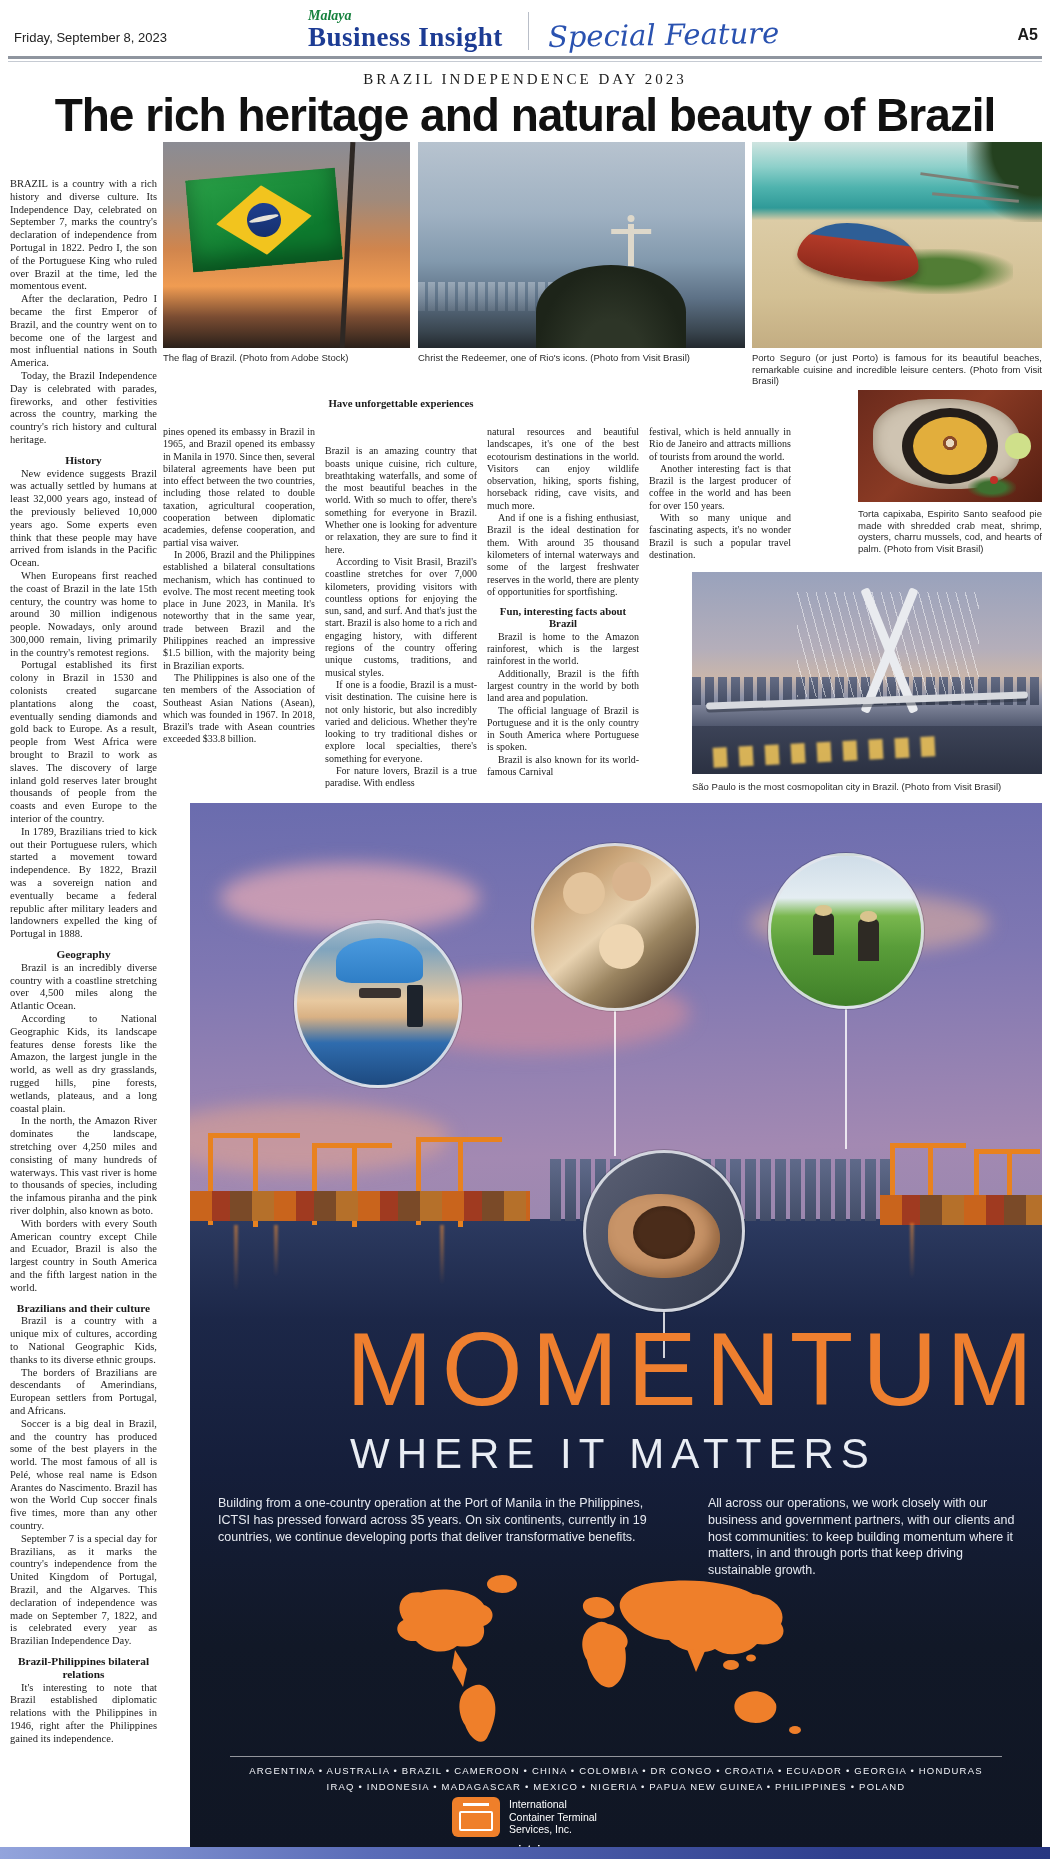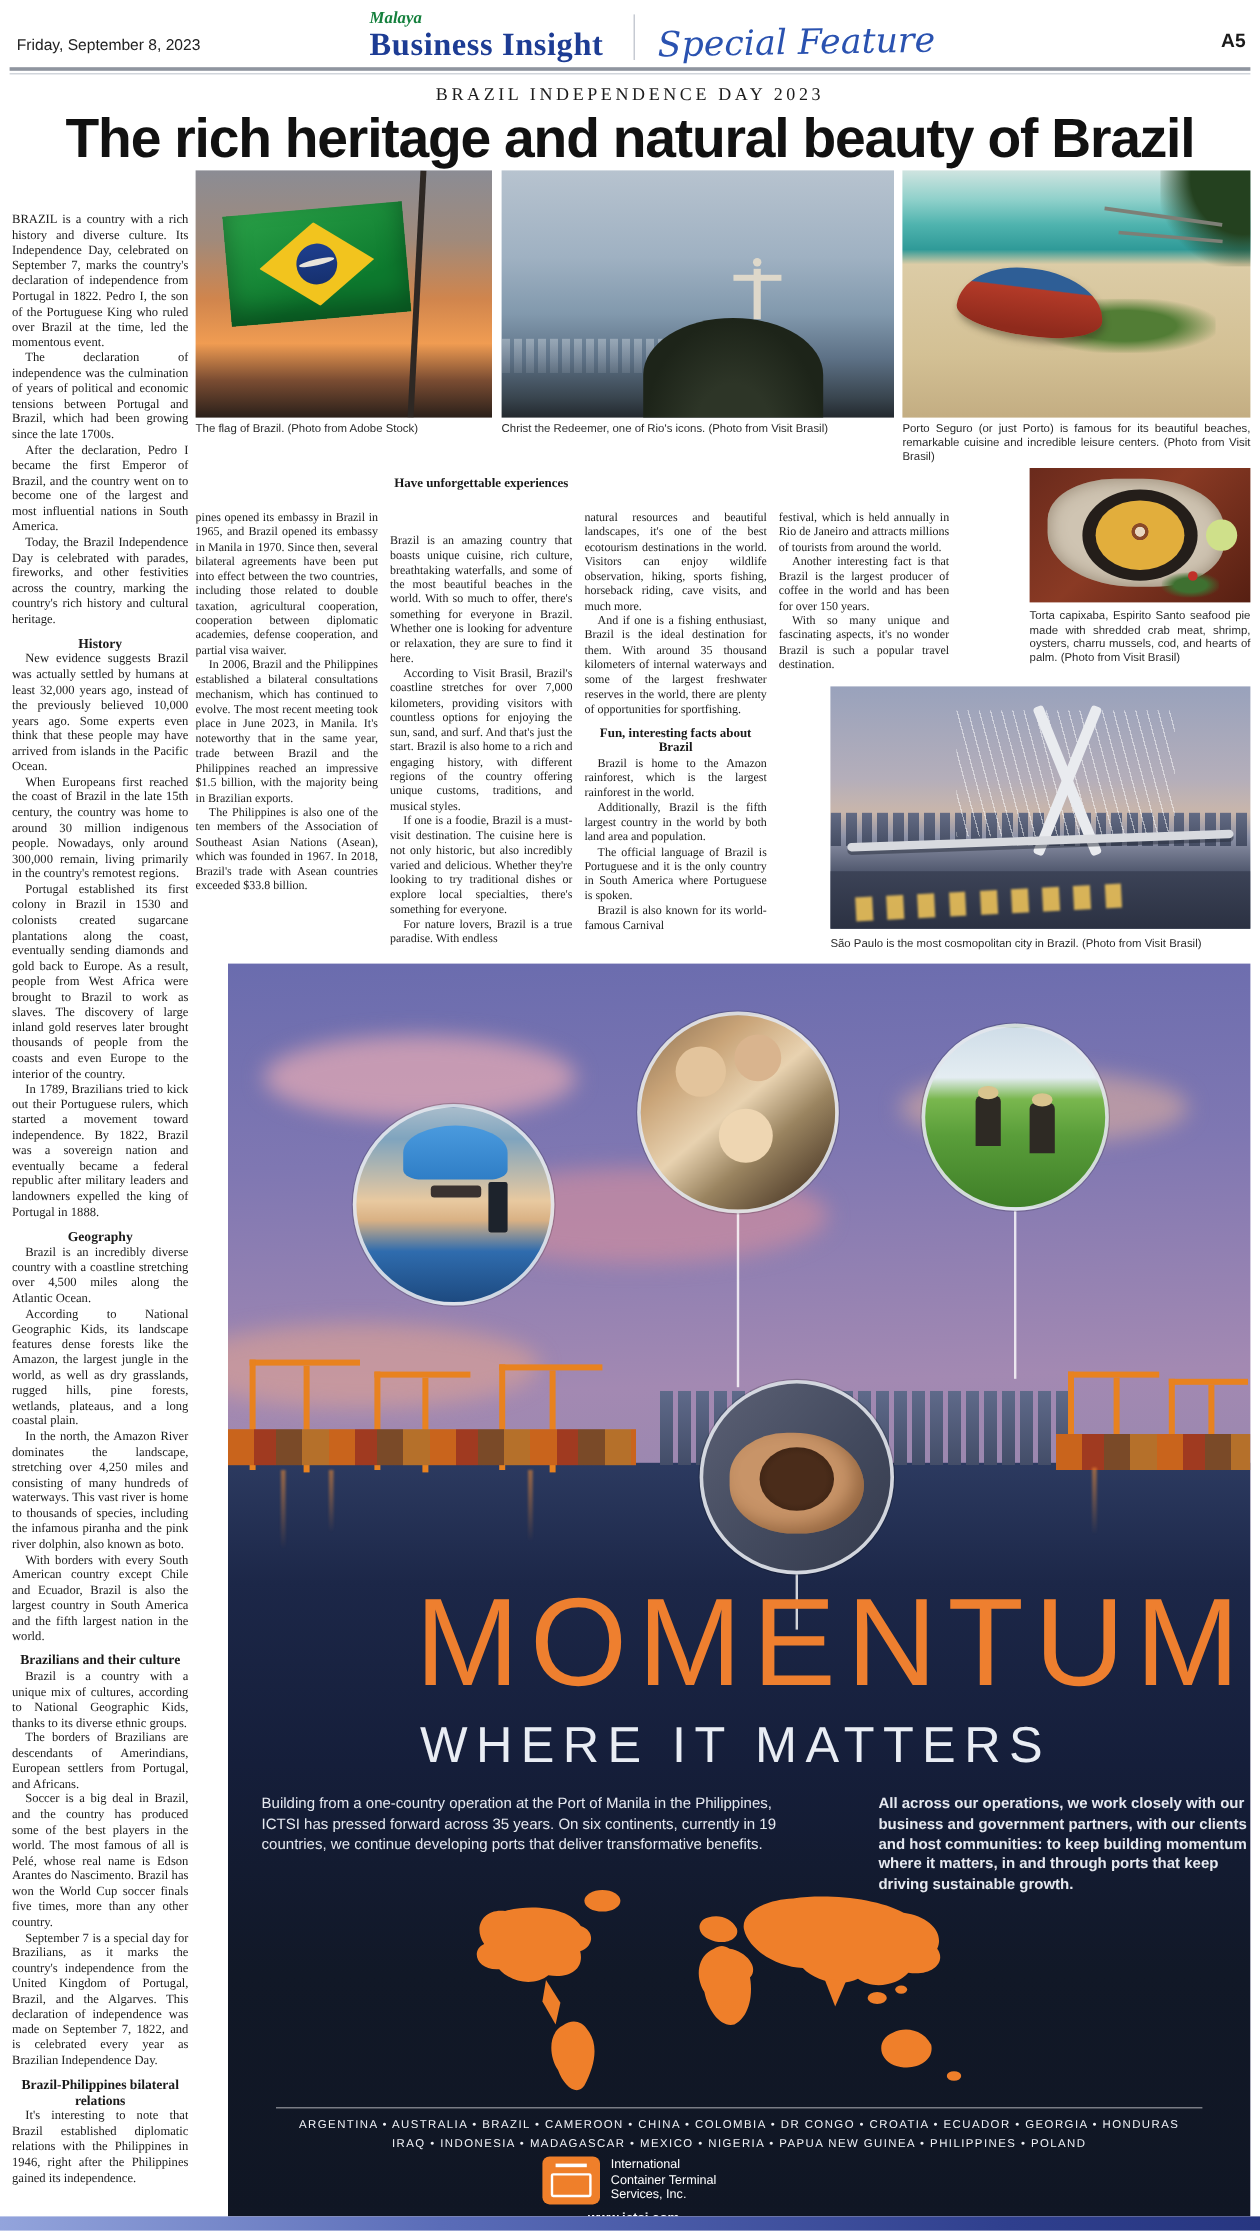--- a/index.html
+++ b/index.html
@@ -154,21 +154,21 @@
   .c-cof .beans { position:absolute; left:30%; top:34%; width:40%; height:34%;
     background:radial-gradient(#4a2c1a 55%,#321c0e 100%); border-radius:50%; }
 
   .ad-h1 { position:absolute; left:156px; top:514px; font-family:"Liberation Sans",sans-serif;
     font-size:104px; line-height:1; color:#ee7f2f; letter-spacing:9px; font-weight:normal; }
   .ad-h2 { position:absolute; left:160px; top:630px; font-family:"Liberation Sans",sans-serif;
     font-size:42px; line-height:1; color:#e9edf4; letter-spacing:7px; font-weight:normal; }
   .ad-para { position:absolute; top:692px; font-family:"Liberation Sans",sans-serif;
     font-size:12.5px; line-height:1.34; color:#e6e9f0; }
   .ad-para.left { left:28px; width:458px; }
-  .ad-para.right { left:542px; width:312px;font-weight:bold; }
+  .ad-para.right { left:518px; width:312px; }
   .ad-map { position:absolute; left:50%; top:762px; transform:translateX(-50%); }
   .ad-sep { position:absolute; left:40px; right:40px; top:953px; height:1px; background:rgba(255,255,255,.55); }
   .ad-countries { position:absolute; left:0; right:0; text-align:center;
     font-family:"Liberation Sans",sans-serif; font-size:9.5px; letter-spacing:1.2px; color:#f2f4f9; }
   .ad-c1 { top:962px; } .ad-c2 { top:978px; }
   .ad-logo { position:absolute; left:262px; top:994px; display:flex; align-items:center; gap:9px; }
   .logo-icon { width:48px; height:40px; background:#ef7f2a; border-radius:6px; position:relative; flex:none; }
   .logo-icon::before { content:""; position:absolute; left:7px; right:7px; top:14px; height:16px;
     border:2px solid #fff; border-radius:2px; }
   .logo-icon::after { content:""; position:absolute; left:11px; right:11px; top:6px; height:3px; background:#fff; }
@@ -190,21 +190,20 @@
 <div class="abs hdr-divider"></div>
 <div class="abs feature">Special Feature</div>
 <div class="abs hdr-page">A5</div>
 <div class="abs hdr-rule"></div>
 
 <div class="abs kicker">BRAZIL INDEPENDENCE DAY 2023</div>
 <div class="abs headline">The rich heritage and natural beauty of Brazil</div>
 
 <div class="abs col col1">
     <p class="para first">BRAZIL is a country with a rich history and diverse culture. Its Independence Day, celebrated on September 7, marks the country's declaration of independence from Portugal in 1822. Pedro I, the son of the Portuguese King who ruled over Brazil at the time, led the momentous event.</p>
-    <p class="para">The declaration of independence was the culmination of years of political and economic tensions between Portugal and Brazil, which had been growing since the late 1700s.</p>
     <p class="para">After the declaration, Pedro I became the first Emperor of Brazil, and the country went on to become one of the largest and most influential nations in South America.</p>
     <p class="para">Today, the Brazil Independence Day is celebrated with parades, fireworks, and other festivities across the country, marking the country's rich history and cultural heritage.</p>
     <h4 class="subhead">History</h4>
     <p class="para">New evidence suggests Brazil was actually settled by humans at least 32,000 years ago, instead of the previously believed 10,000 years ago. Some experts even think that these people may have arrived from islands in the Pacific Ocean.</p>
     <p class="para">When Europeans first reached the coast of Brazil in the late 15th century, the country was home to around 30 million indigenous people. Nowadays, only around 300,000 remain, living primarily in the country's remotest regions.</p>
     <p class="para">Portugal established its first colony in Brazil in 1530 and colonists created sugarcane plantations along the coast, eventually sending diamonds and gold back to Europe. As a result, people from West Africa were brought to Brazil to work as slaves. The discovery of large inland gold reserves later brought thousands of people from the coasts and even Europe to the interior of the country.</p>
     <p class="para">In 1789, Brazilians tried to kick out their Portuguese rulers, which started a movement toward independence. By 1822, Brazil was a sovereign nation and eventually became a federal republic after military leaders and landowners expelled the king of Portugal in 1888.</p>
     <h4 class="subhead">Geography</h4>
     <p class="para">Brazil is an incredibly diverse country with a coastline stretching over 4,500 miles along the Atlantic Ocean.</p>
     <p class="para">According to National Geographic Kids, its landscape features dense forests like the Amazon, the largest jungle in the world, as well as dry grasslands, rugged hills, pine forests, wetlands, plateaus, and a long coastal plain.</p>

